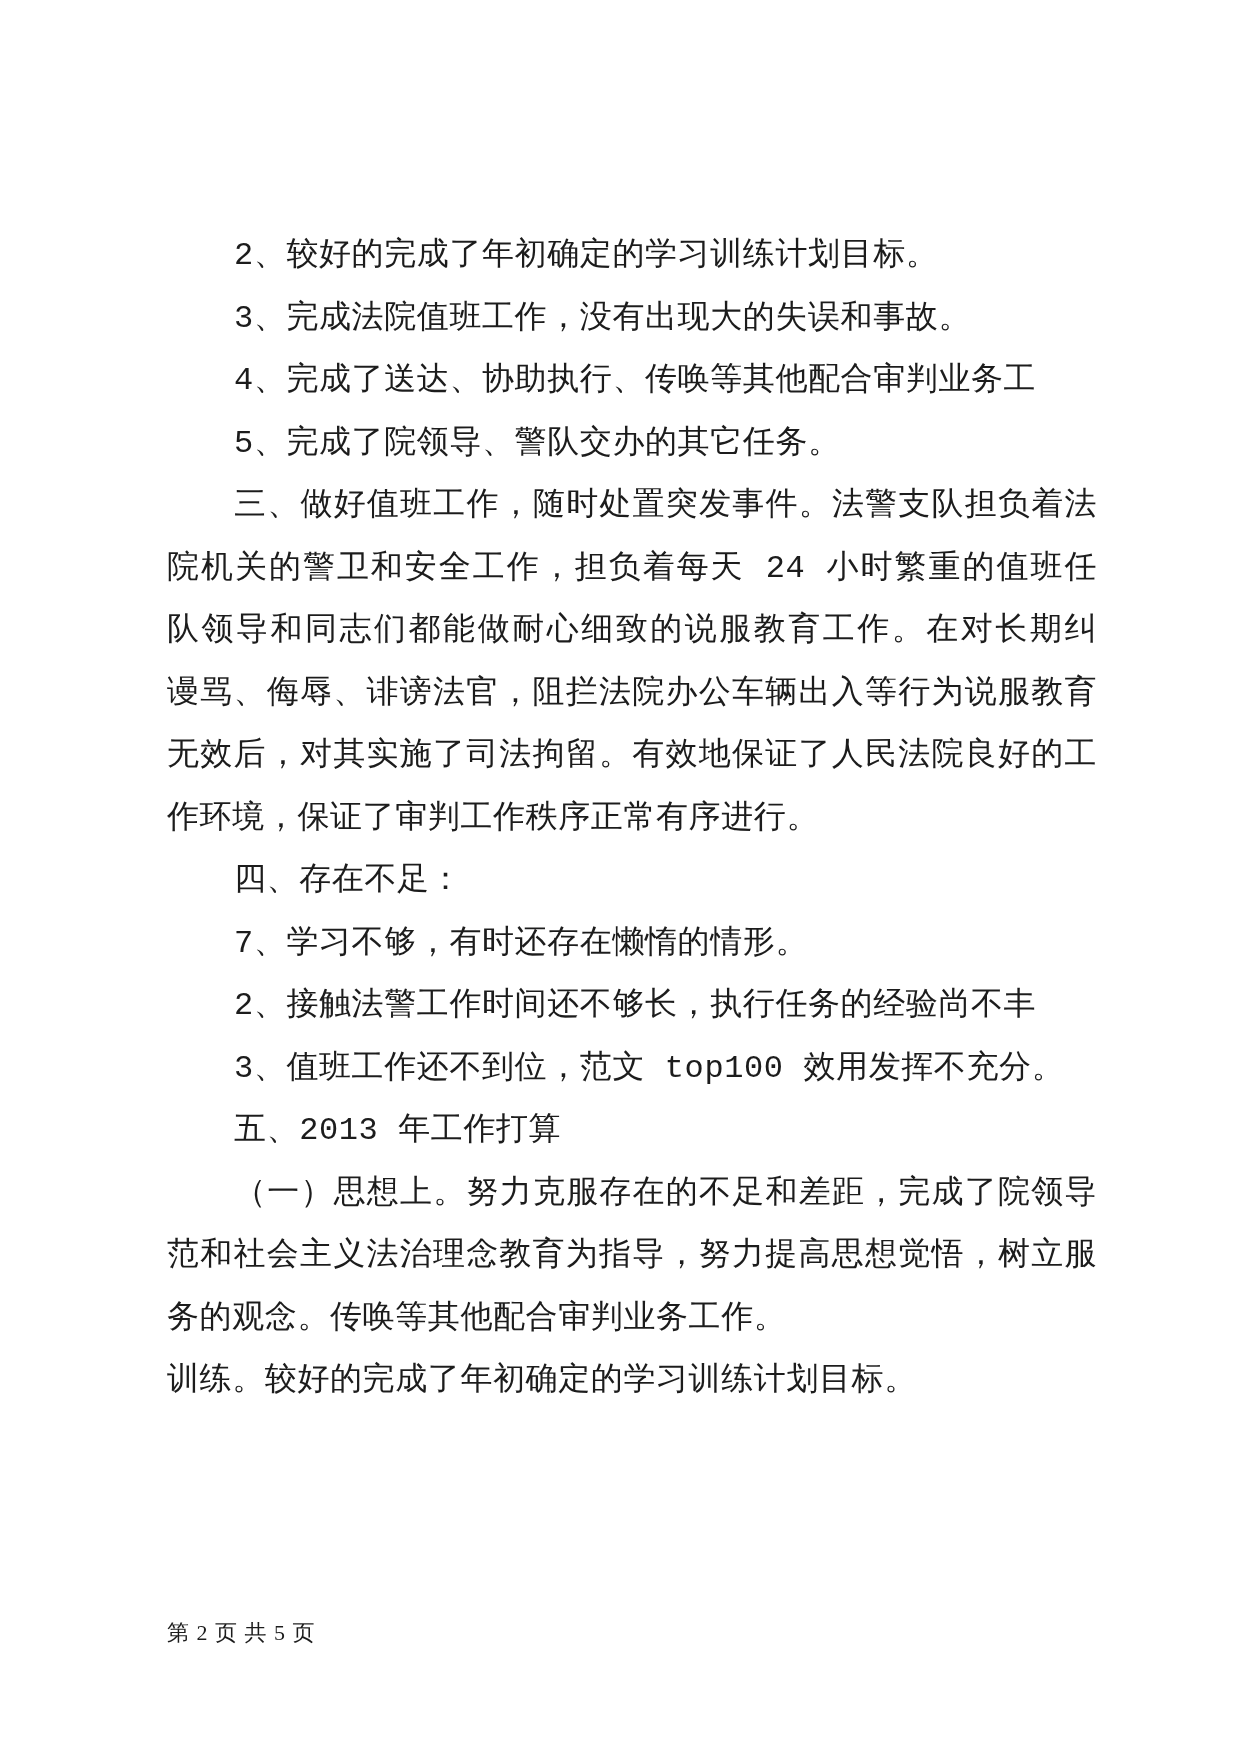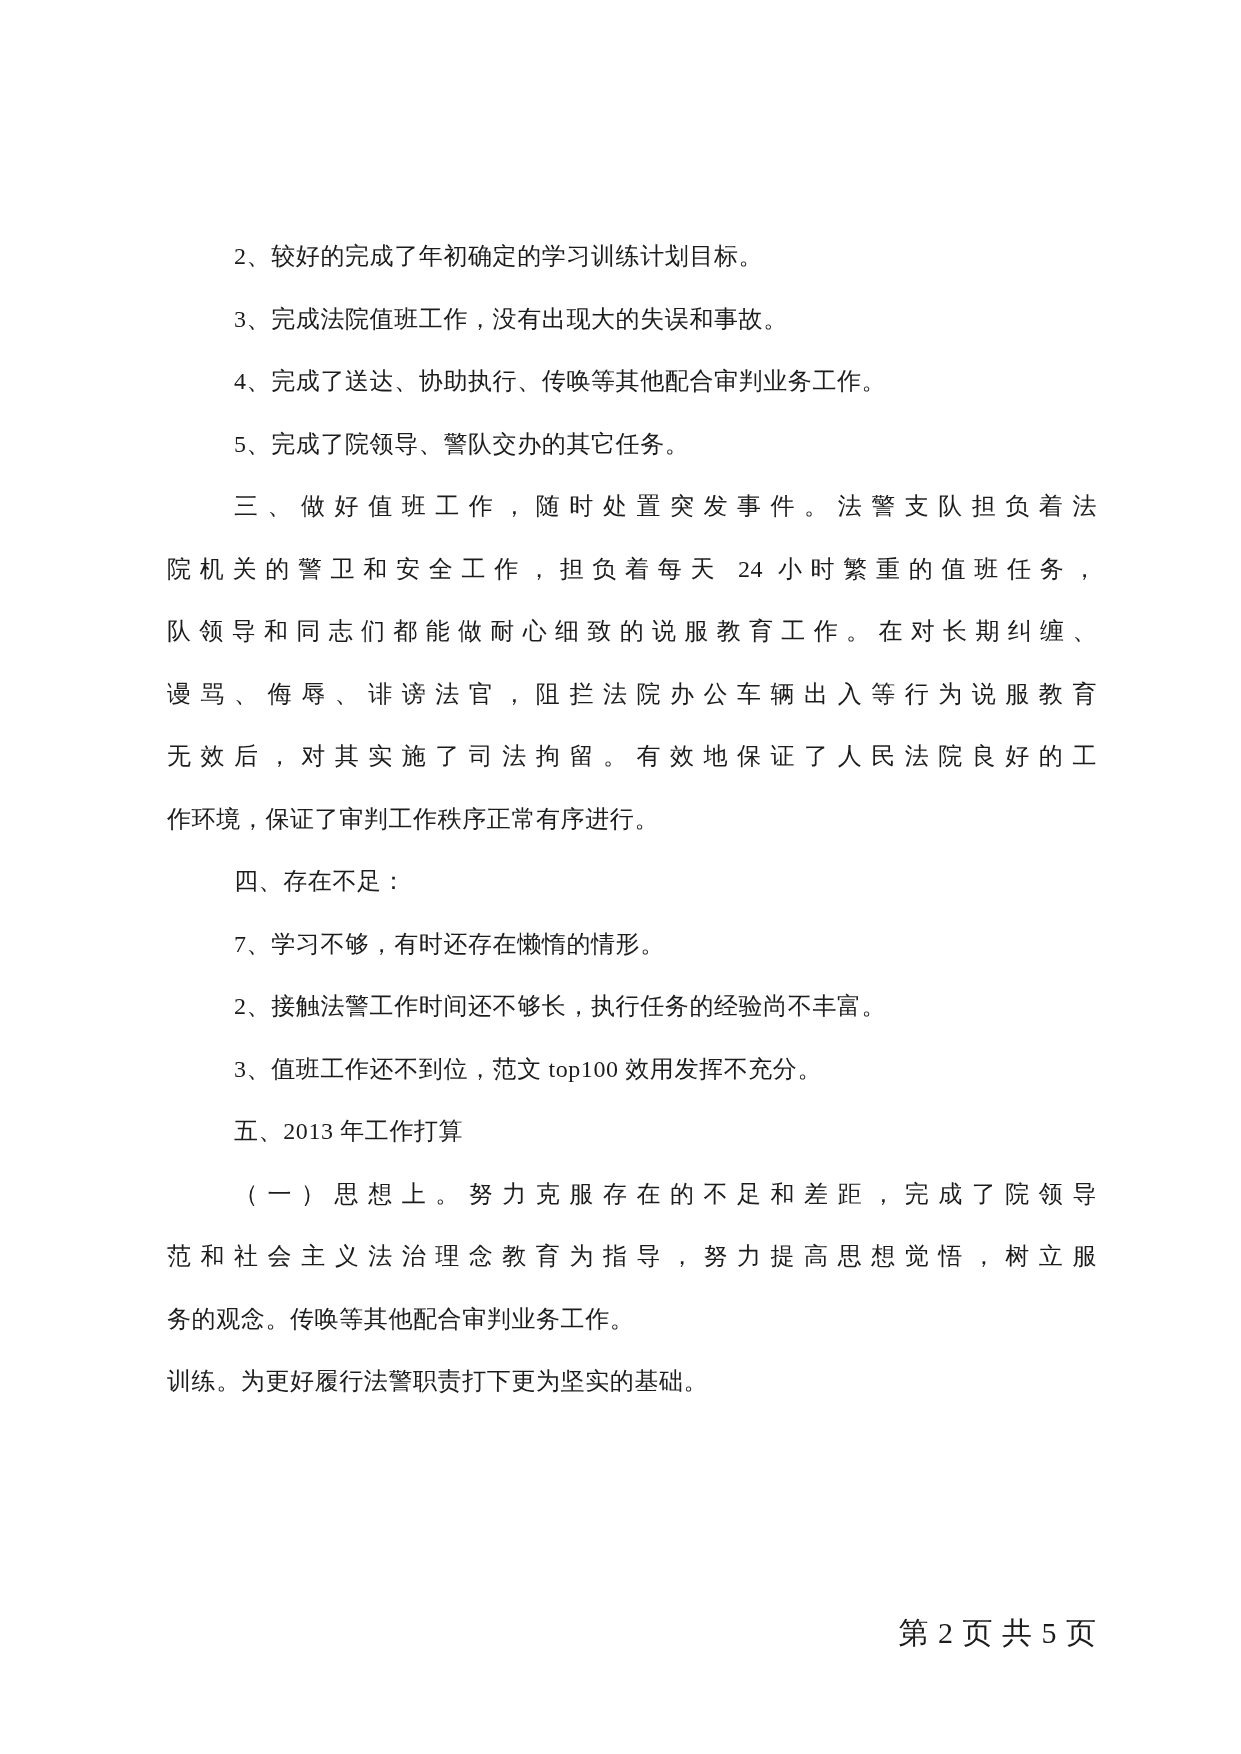--- a/index.html
+++ b/index.html
@@ -18,40 +18,41 @@
   }
   .doc-body {
     position: absolute;
     left: 167px;
     top: 225px;
     width: 930px;
   }
   .line {
     height: 62.5px;
     line-height: 62.5px;
-    font-size: 24px;
+    font-size: 32px;
     letter-spacing: 0.6px;
     white-space: normal;
     overflow: hidden;
+    font-family: Liberation Mono, monospace;
   }
   .indent {
     text-indent: 67px;
   }
   .justify {
     text-align: justify;
     text-align-last: justify;
     text-justify: inter-character;
   }
   .footer {
     position: absolute;
     left: 167px;
     top: 1612px;
     width: 930px;
-    text-align: right;
-    font-size: 30px;
+    text-align: left;
+    font-size: 22px;
     letter-spacing: 1px;
     line-height: 42px;
     color: #1c1c1c;
   }
 </style>
 </head>
 <body>
 
 <div class="page">
   <div class="doc-body">
@@ -66,17 +67,17 @@
     <div class="line justify">无效后，对其实施了司法拘留。有效地保证了人民法院良好的工</div>
     <div class="line">作环境，保证了审判工作秩序正常有序进行。</div>
     <div class="line indent">四、存在不足：</div>
     <div class="line indent">7、学习不够，有时还存在懒惰的情形。</div>
     <div class="line indent">2、接触法警工作时间还不够长，执行任务的经验尚不丰富。</div>
     <div class="line indent">3、值班工作还不到位，范文 top100 效用发挥不充分。</div>
     <div class="line indent">五、2013 年工作打算</div>
     <div class="line indent justify">（一）思想上。努力克服存在的不足和差距，完成了院领导</div>
     <div class="line justify">范和社会主义法治理念教育为指导，努力提高思想觉悟，树立服</div>
     <div class="line">务的观念。传唤等其他配合审判业务工作。</div>
-    <div class="line">训练。为更好履行法警职责打下更为坚实的基础。</div>
+    <div class="line">训练。较好的完成了年初确定的学习训练计划目标。</div>
   </div>
 
   <div class="footer">第 2 页 共 5 页</div>
 </div>
 
 </body></html>

